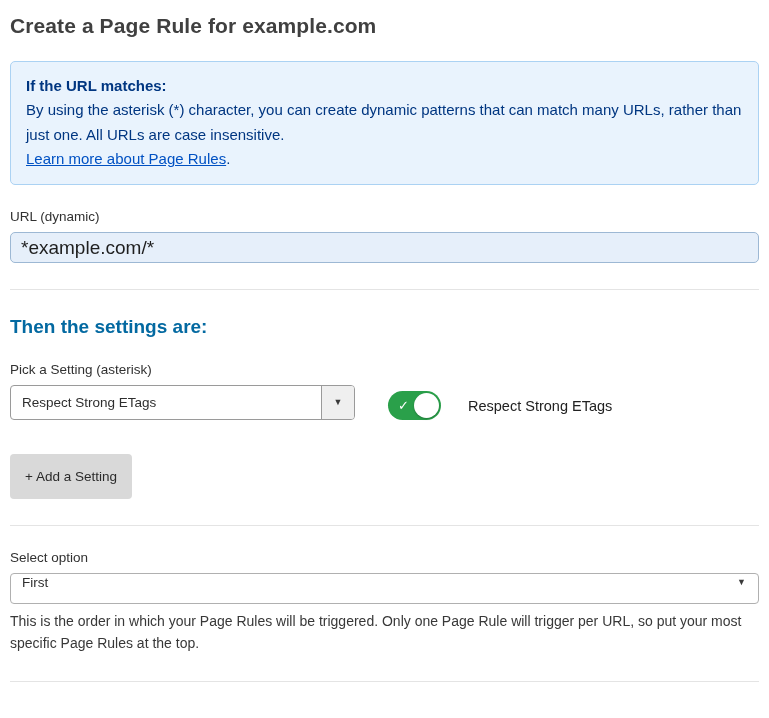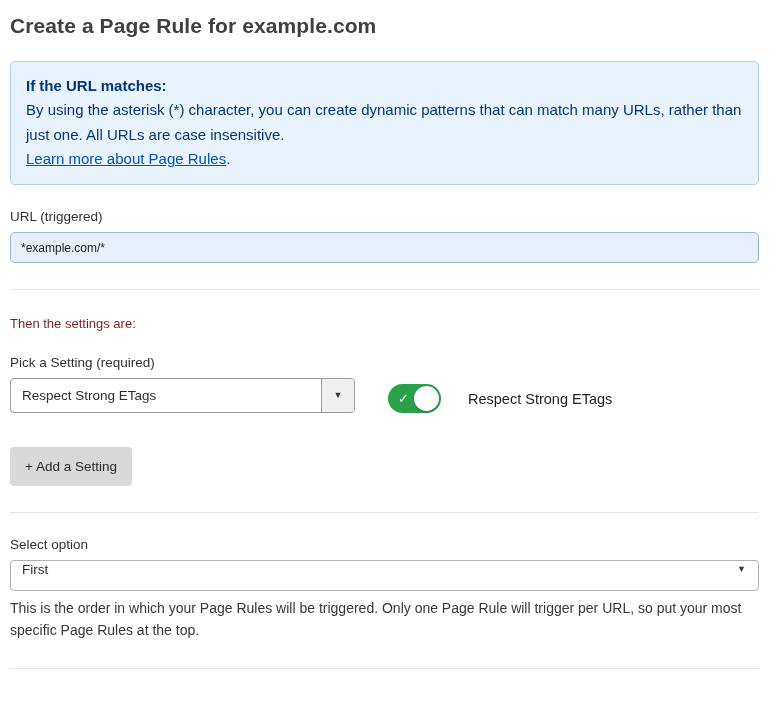--- a/index.html
+++ b/index.html
@@ -42,35 +42,35 @@
   }
 
   .url-input {
     width: 749px;
     height: 31px;
     background: var(--input-bg, #e6effa);
     border: 1px solid #9db8d4;
     border-radius: 5px;
     padding: 0 10px;
     font-family: "Liberation Sans", "DejaVu Sans", sans-serif;
-    font-size: 12px;
+    font-size: 19px;
     color: #1f1f1f;
     outline: none;
   }
 
   hr.divider {
     border: none;
     border-top: 1px solid #e4e4e4;
     margin: 26px 0 0 0;
   }
 
   h2.section-heading {
-    font-size: 13px;
-    font-weight: 400;
-    color: #7f1d1d;
+    font-size: 19px;
+    font-weight: 700;
+    color: #0369a1;
     margin-top: 26px;
   }
 
   .setting-row {
     display: flex;
     align-items: flex-end;
     margin-top: 0;
   }
 
   .dropdown {
@@ -135,21 +135,21 @@
   .toggle-label {
     margin-left: 27px;
     font-size: 14.5px;
     color: #222;
   }
 
   .btn {
     display: inline-flex;
     align-items: center;
     justify-content: center;
-    height: 39px;
+    height: 45px;
     padding: 0 15px;
     border: none;
     border-radius: 4px;
     font-family: "Liberation Sans", "DejaVu Sans", sans-serif;
     font-size: 13.5px;
     cursor: pointer;
   }
   .btn.gray { background: #d9d9d9; color: #2b2b2b; }
   .add-setting { margin-top: 34px; }
 
@@ -181,28 +181,28 @@
 <div class="page">
 
   <h1 class="page-title">Create a Page Rule for example.com</h1>
 
   <div class="info-box">
     <div class="info-heading">If the URL matches:</div>
     <div class="info-body">By using the asterisk (*) character, you can create dynamic patterns that can match many URLs, rather than just one. All URLs are case insensitive.</div>
     <div class="info-link-row"><a class="info-link" href="#">Learn more about Page Rules</a><span class="info-link-suffix">.</span></div>
   </div>
 
-  <div class="field-label">URL (triggered)</div>
+  <div class="field-label">URL (dynamic)</div>
   <input class="url-input" type="text" value="*example.com/*" style="">
 
   <hr class="divider">
 
   <h2 class="section-heading">Then the settings are:</h2>
 
-  <div class="field-label">Pick a Setting (required)</div>
+  <div class="field-label">Pick a Setting (asterisk)</div>
 
   <div class="setting-row">
     <div class="dropdown">
       <span class="dropdown-value">Respect Strong ETags</span>
       <span class="dropdown-button">
         <span class="caret">▼</span>
       </span>
     </div>
     <div class="toggle-group">
       <div class="toggle">

